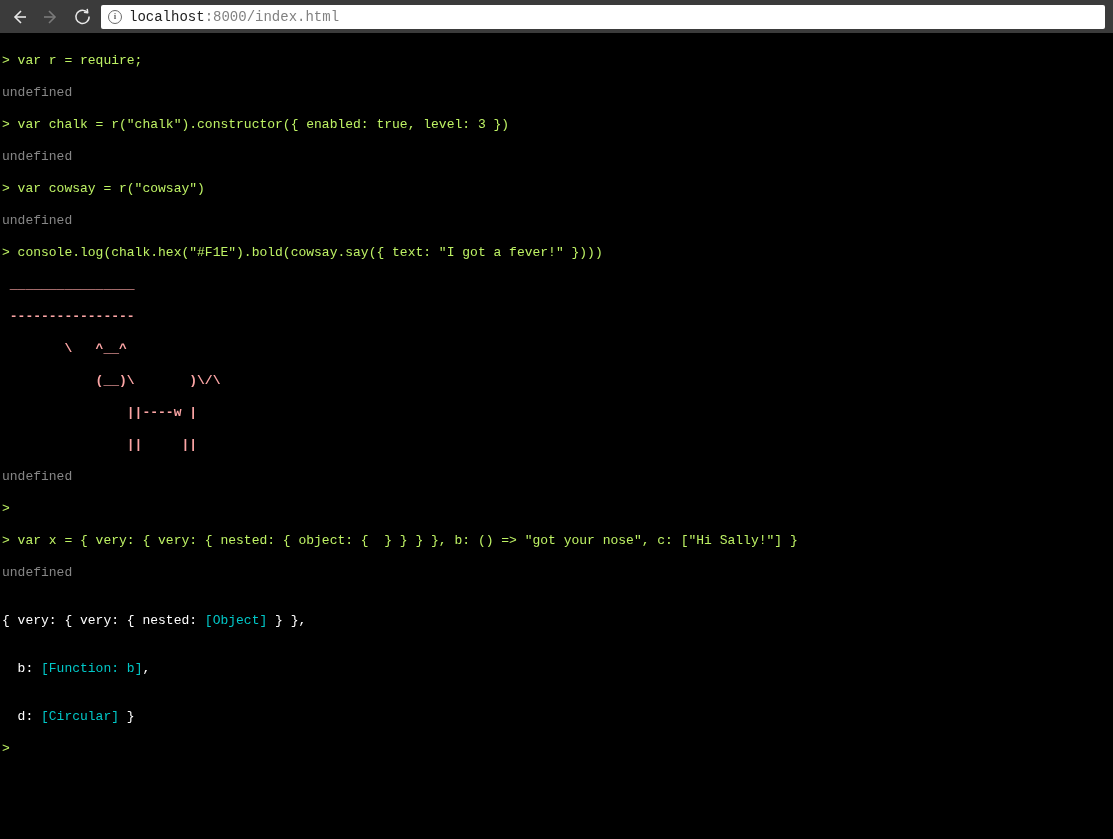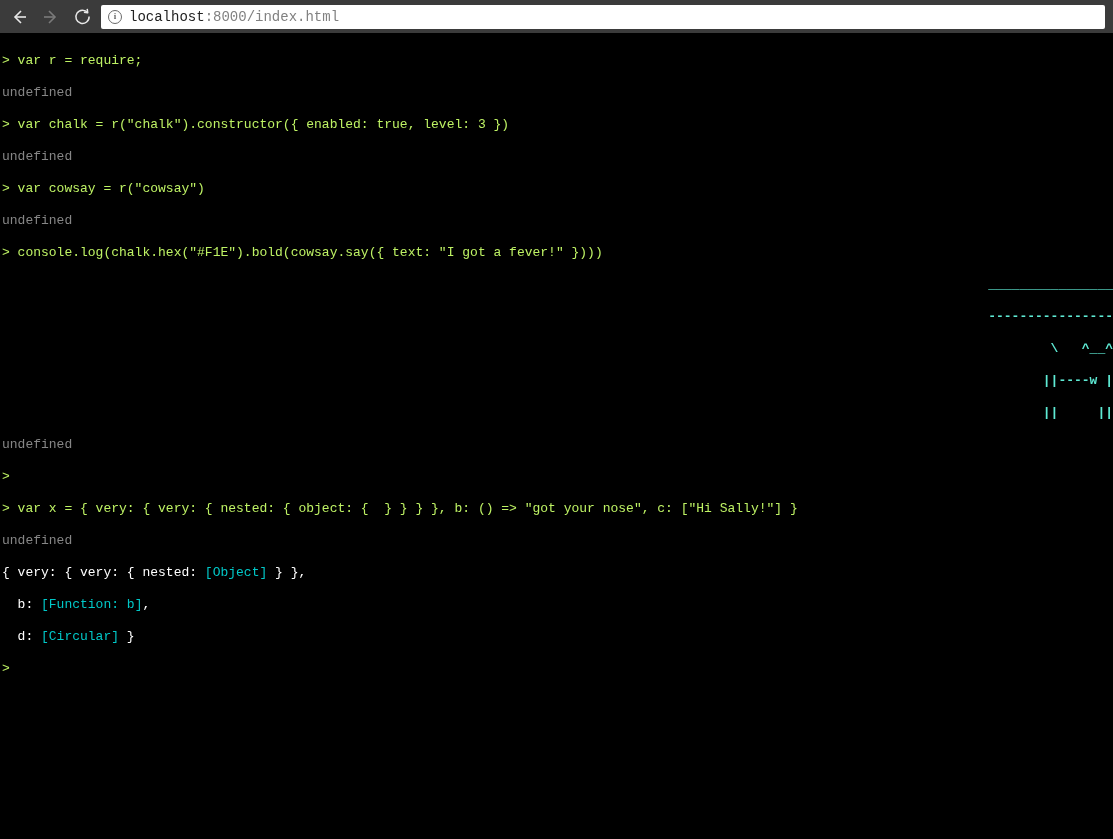--- a/index.html
+++ b/index.html
@@ -85,22 +85,22 @@
       background: #000;
       padding: 4px 0 0 2px;
       font-family: Consolas, "Courier New", monospace;
       font-size: 13px;
       line-height: 16px;
       white-space: pre;
     }
     
     .l-prompt { color: #bef264; }
     .l-undefined { color: #868686; }
-    .l-cow-bold { color: #5eead4; font-weight: bold; text-align: right; }
-    .l-white { color: #ffffff; }
+    .l-cow-bold { color: #fca5a5; font-weight: bold; }
+    .l-white { color: #ffffff; margin-top: 16px; }
     
     .tok-cyan { color: #00c8c8; }
     .tok-green { color: #16c616; }
   </style>
 </head>
 <body>
 
 <div class="browser-toolbar">
   <div class="nav-buttons">
     <div class="nav-btn enabled">
@@ -132,20 +132,21 @@
 <div class="l-prompt">&gt; var r = require;</div>
 <div class="l-undefined">undefined</div>
 <div class="l-prompt">&gt; var chalk = r("chalk").constructor({ enabled: true, level: 3 })</div>
 <div class="l-undefined">undefined</div>
 <div class="l-prompt">&gt; var cowsay = r("cowsay")</div>
 <div class="l-undefined">undefined</div>
 <div class="l-prompt">&gt; console.log(chalk.hex("#F1E").bold(cowsay.say({ text: "I got a fever!" })))</div>
 <div class="l-cow-bold"> ________________</div>
 <div class="l-cow-bold"> ----------------</div>
 <div class="l-cow-bold">        \   ^__^</div>
+<div class="l-cow-bold">            (__)\       )\/\</div>
 <div class="l-cow-bold">                ||----w |</div>
 <div class="l-cow-bold">                ||     ||</div>
 <div class="l-undefined">undefined</div>
 <div class="l-prompt">&gt; </div>
 <div class="l-prompt">&gt; var x = { very: { very: { nested: { object: {  } } } }, b: () =&gt; "got your nose", c: ["Hi Sally!"] }</div>
 <div class="l-undefined">undefined</div>
 <div class="l-white"><span>{ very: { very: { nested: </span><span class="tok-cyan">[Object]</span><span> } },</span></div>
 <div class="l-white"><span>  b: </span><span class="tok-cyan">[Function: b]</span><span>,</span></div>
 <div class="l-white"><span>  d: </span><span class="tok-cyan">[Circular]</span><span> }</span></div>
 <div class="l-prompt">&gt; </div>

